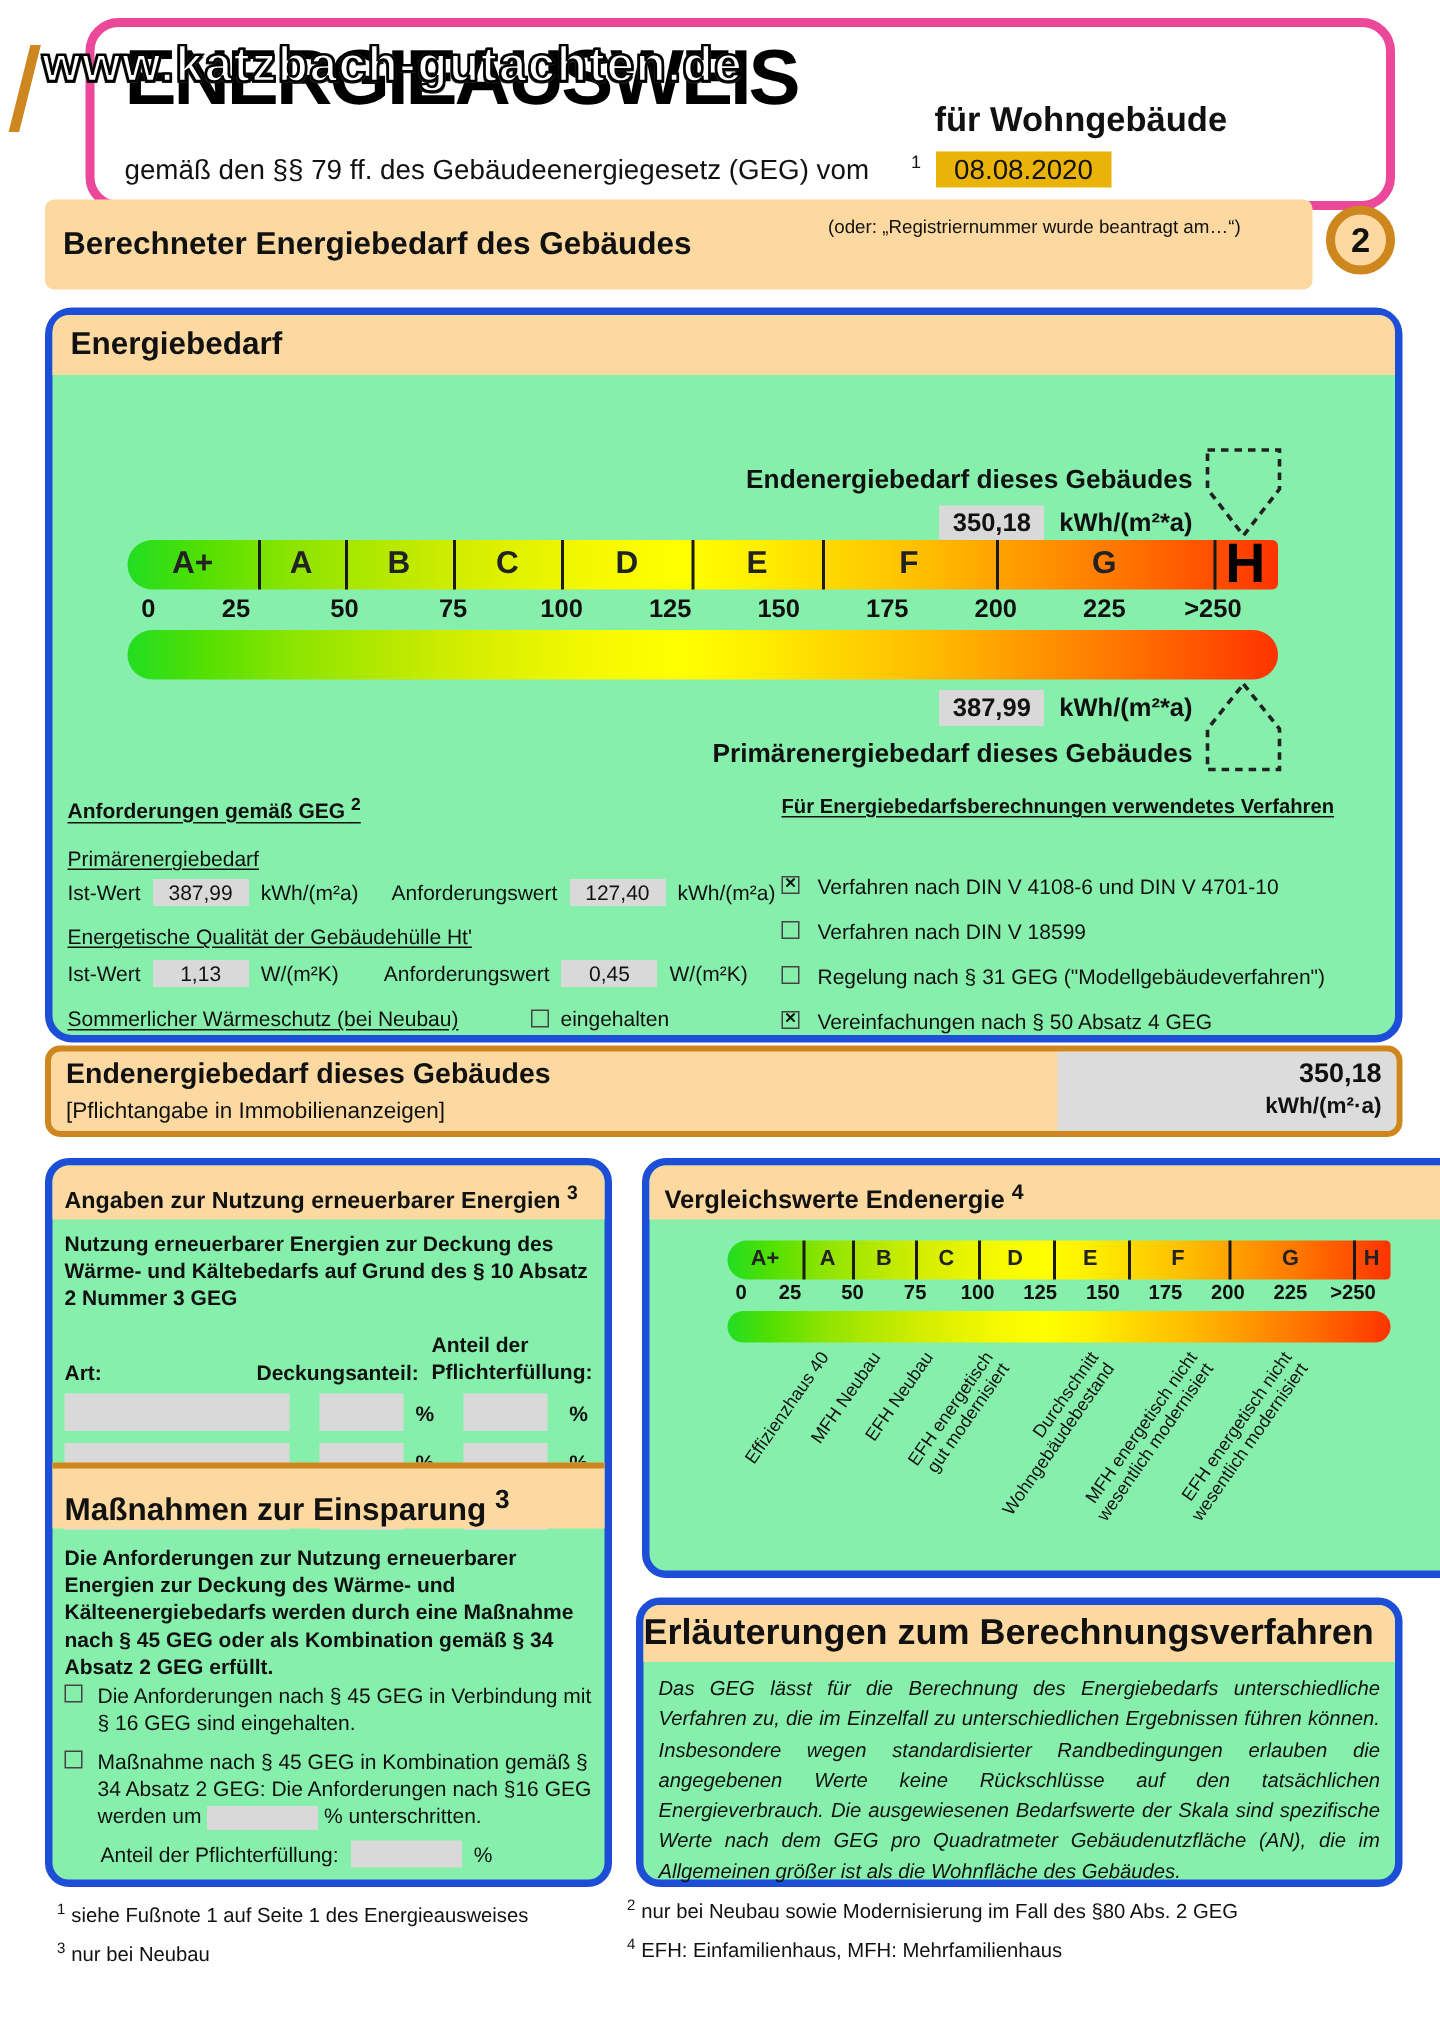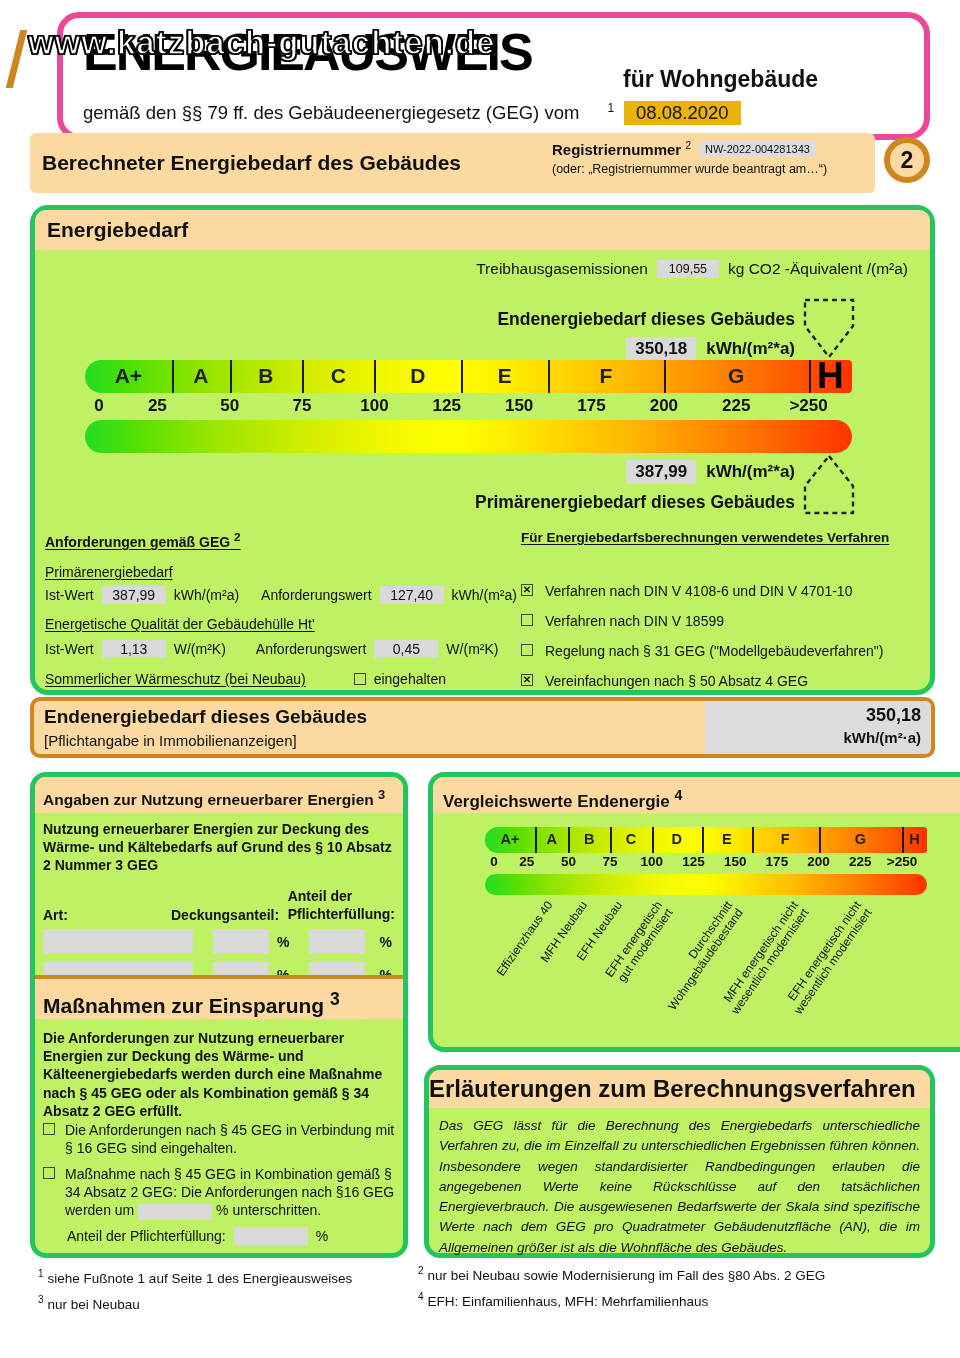--- a/index.html
+++ b/index.html
@@ -32,21 +32,21 @@
   .registry-line1 { display:flex; align-items:center; gap:8px; }
   .registry-label { font-weight:bold; }
   .registry-label sup { font-size:10px; font-weight:normal; }
   .registry-value { background:#DCDCDC; font-size:11px; padding:2px 6px; white-space:nowrap; }
   .registry-note { margin-top:4px; font-size:12.5px; white-space:nowrap; }
   .page-circle { position:absolute; left:884px; top:137px; width:46px; height:46px;
     border:6px solid #CE861F; border-radius:50%; background:#FBD9A1;
     display:flex; align-items:center; justify-content:center; font-size:23px; font-weight:bold; }
 
   
-  .obox { position:absolute; border:5px solid #22c55e; border-radius:16px; background:#bef264; }
+  .obox { position:absolute; border:5px solid #1d4ed8; border-radius:16px; background:#86efac; }
   .obox-band { position:absolute; left:0; right:0; top:0; height:40px; background:#FBD9A1;
     border-radius:11px 11px 0 0; font-weight:bold; line-height:40px; padding-left:12px; }
   .grey-val { background:#D9D9D9; padding:2px 8px; text-align:center; }
 
   
   .energy-box { left:30px; top:205px; width:905px; height:490px; border-radius:18px; }
   .energy-box .obox-band { font-size:21px; }
   .ghg-row { position:absolute; right:22px; top:50px; display:flex; align-items:center; gap:9px; font-size:15.5px; }
   .ghg-row .grey-val { font-size:12.5px; min-width:62px; }
   .end-label { position:absolute; right:135px; top:99px; font-size:17.5px; font-weight:bold; white-space:nowrap; }
@@ -162,37 +162,28 @@
     <span class="title-suffix">für Wohngebäude</span>
     <div class="subtitle-row">
       <span>gemäß den §§ 79 ff. des Gebäudeenergiegesetz (GEG) vom</span><sup>1</sup><span class="date-box">08.08.2020</span>
     </div>
   </div>
   <div class="watermark">www.katzbach-gutachten.de</div>
 
   <div class="section-band">
     <span class="band-title">Berechneter Energiebedarf des Gebäudes</span>
     <div class="registry">
-      <div class="registry-line1">
-        <span class="registry-label"><span>Registriernummer</span> <sup>2</sup></span>
-        <span class="registry-value">NW-2022-004281343</span>
-      </div>
       <div class="registry-note">(oder: „Registriernummer wurde beantragt am…“)</div>
     </div>
   </div>
   <div class="page-circle">2</div>
 
   <div class="obox energy-box">
     <div class="obox-band">Energiebedarf</div>
 
-    <div class="ghg-row">
-      <span>Treibhausgasemissionen</span>
-      <span class="grey-val">109,55</span>
-      <span>kg CO2 -Äquivalent /(m²a)</span>
-    </div>
 
     <div class="end-label">Endenergiebedarf dieses Gebäudes</div>
     <div class="val-row end-val-row">
       <span class="grey-val">350,18</span>
       <span>kWh/(m²*a)</span>
     </div>
     <svg class="house house-down" viewBox="0 0 60 66">
       <polygon points="5,4 53,4 53,30 29,61 5,30" fill="none" stroke="#222" stroke-width="2.4" stroke-dasharray="5 4"></polygon>
     </svg>
 

